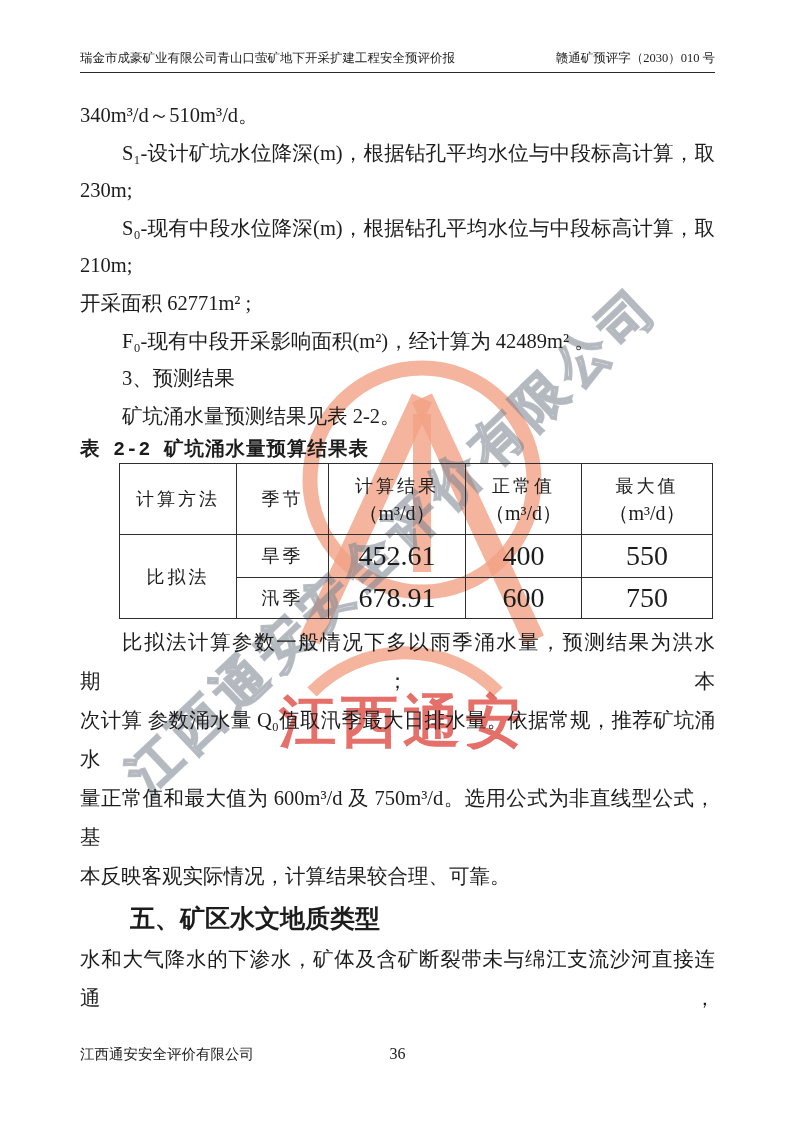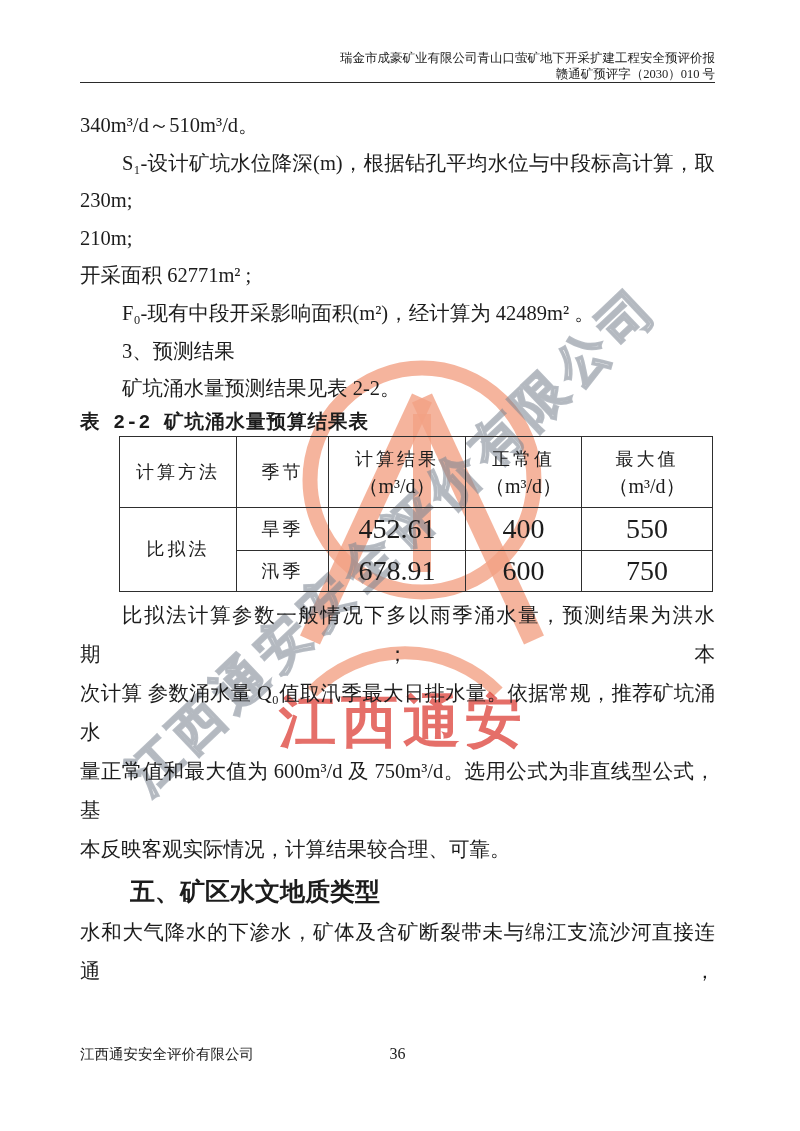--- a/index.html
+++ b/index.html
@@ -18,22 +18,22 @@
       color:rgba(126,134,148,0.08);
       -webkit-text-stroke:2px rgba(126,134,148,0.55);}
   .wm-red{position:absolute;left:279px;top:684px;
       font-family:"Liberation Sans","DejaVu Sans",sans-serif;font-weight:900;
       font-size:57px;letter-spacing:5px;white-space:nowrap;
       color:rgba(220,63,55,0.75);}
 
   
   .content{position:relative;z-index:1;padding:0 85px 0 80px;}
   .doc-header{display:flex;justify-content:space-between;align-items:flex-end;
-      padding-top:50px;border-bottom:1.5px solid #2a2a2a;
-      font-size:12.5px;line-height:16px;flex-direction:column;}
+      padding-top:50px;padding-bottom:6px;border-bottom:1.5px solid #2a2a2a;
+      font-size:12.5px;line-height:16px;}
   .top-block{margin-top:24px;}
   .line{font-size:20.5px;line-height:37.6px;}
   .line39{font-size:20.5px;line-height:39px;}
   .indent{text-indent:2.05em;}
   .fill{text-align:justify;text-align-last:justify;}
   .caption{margin-top:2px;font-family:Liberation Mono, monospace;
       font-weight:bold;font-size:19.5px;line-height:26px;text-align:left;letter-spacing:1px;}
 
   table.inflow{border-collapse:collapse;margin-left:39px;width:593px;table-layout:fixed;}
   table.inflow td{border:1.5px solid #2e2e2e;text-align:center;vertical-align:middle;padding:0;}
@@ -77,20 +77,21 @@
 
     <div class="doc-header">
       <span>瑞金市成豪矿业有限公司青山口萤矿地下开采扩建工程安全预评价报</span>
       <span>赣通矿预评字（2030）010 号</span>
     </div>
 
     <div class="top-block">
       <div class="line">340m³/d～510m³/d。</div>
       <div class="line indent fill">S₁-设计矿坑水位降深(m)，根据钻孔平均水位与中段标高计算，取</div>
       <div class="line">230m;</div>
+      <div class="line indent fill">S₀-现有中段水位降深(m)，根据钻孔平均水位与中段标高计算，取</div>
       <div class="line">210m;</div>
       <div class="line">开采面积 62771m² ;</div>
       <div class="line indent">F₀-现有中段开采影响面积(m²)，经计算为 42489m² 。</div>
       <div class="line indent">3、预测结果</div>
       <div class="line indent">矿坑涌水量预测结果见表 2-2。</div>
     </div>
 
     <div class="caption">表 2-2 矿坑涌水量预算结果表</div>
 
     <table class="inflow">

